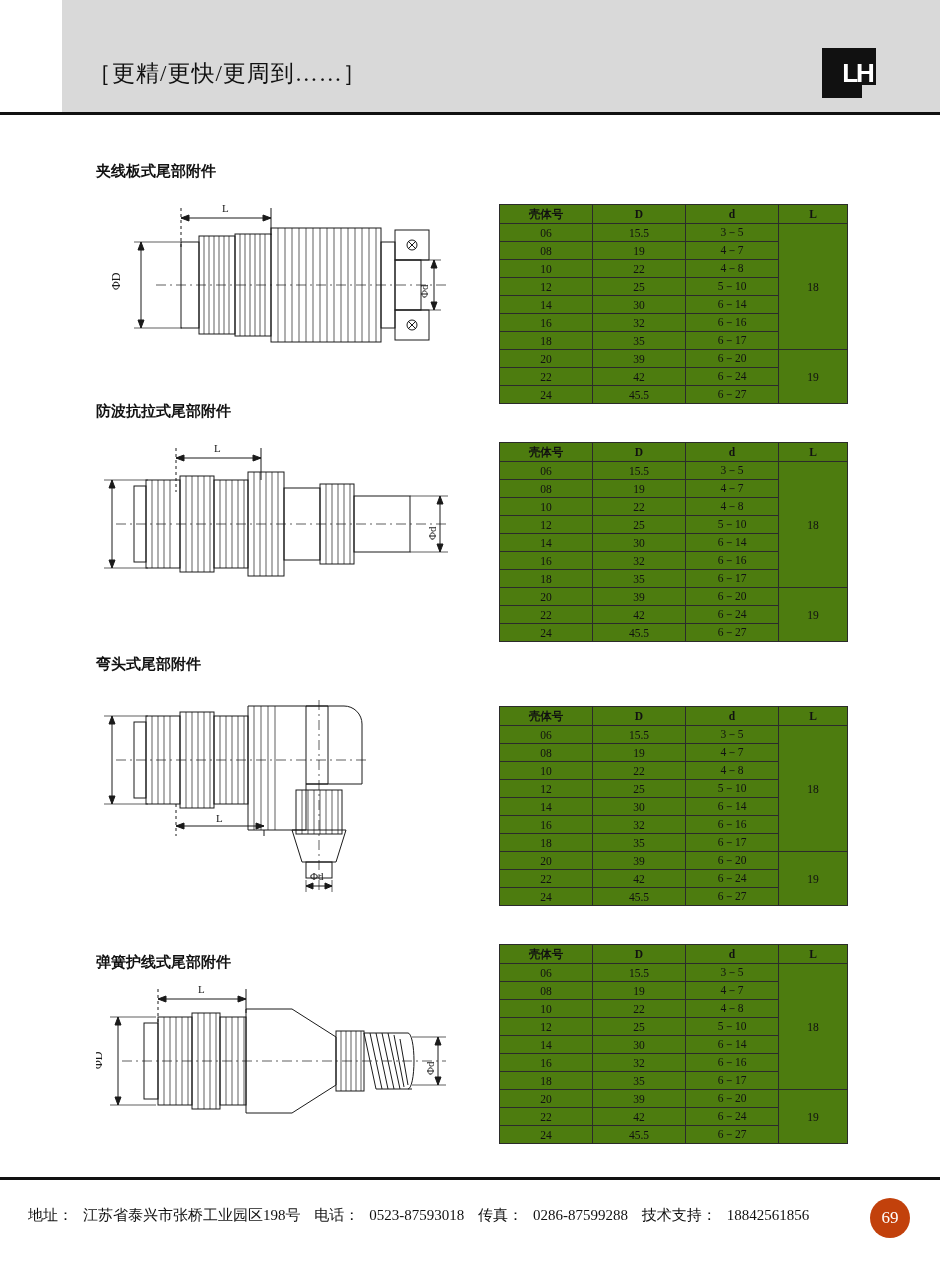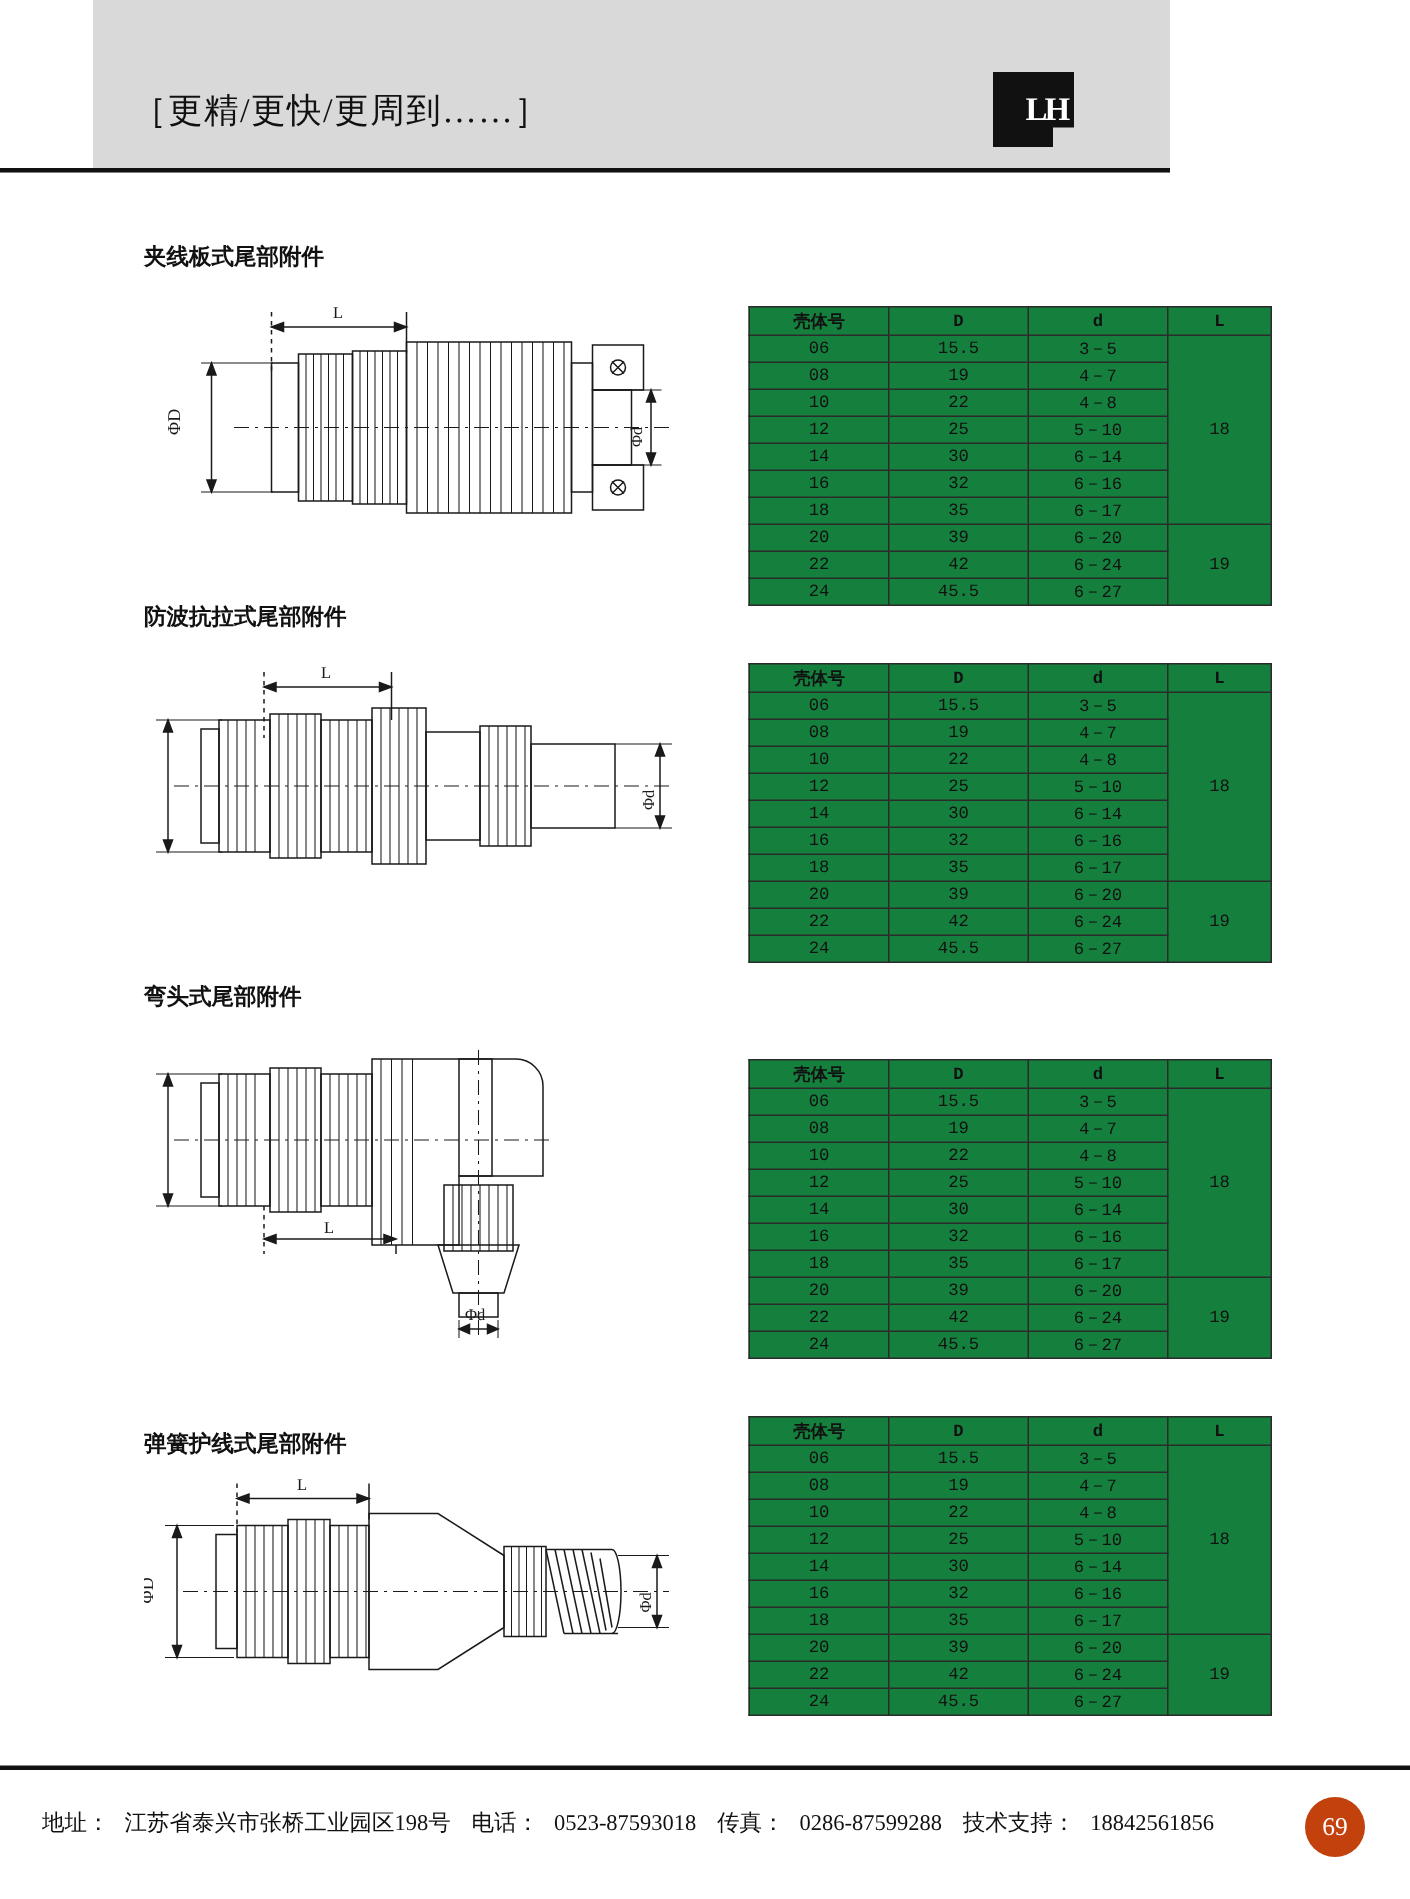--- a/index.html
+++ b/index.html
@@ -8,21 +8,21 @@
     background:#ffffff;
     font-family:"Liberation Sans", sans-serif;
     color:#1a1a1a;
     position:relative;
     overflow:hidden;
   }
   .page{position:relative;width:940px;height:1266px;}
 
   
   .header{
-    position:absolute;left:0;top:0;width:780px;height:112px;
+    position:absolute;left:0;top:0;width:940px;height:112px;
     background:#d9d9d9;
     border-bottom:3px solid #111;
   }
   .header-left-bar{
     position:absolute;left:0;top:0;width:62px;height:112px;
     background:#ffffff;
   }
   .slogan{
     position:absolute;left:88px;top:58px;
     font-size:23px;letter-spacing:1px;color:#111;
@@ -31,21 +31,21 @@
   }
   .brand{
     position:absolute;right:64px;top:48px;
     display:flex;align-items:center;gap:14px;
   }
   .brand-mark{
     width:54px;height:50px;background:#111;position:relative;
   }
   .brand-mark .lh{
     position:absolute;inset:0;color:#fff;font-weight:bold;
-    font-size:22px;font-family:Liberation Serif, serif;
+    font-size:26px;font-family:Liberation Sans, sans-serif;
     display:flex;align-items:center;justify-content:center;
     letter-spacing:-2px;
     margin-left:17px;
   }
   .brand-mark .notch{
     position:absolute;right:0;bottom:0;width:14px;height:13px;background:#d9d9d9;
   }
   .brand-name{
     font-size:30px;font-weight:bold;color:#111;letter-spacing:2px;
     font-family:"Liberation Serif", serif;white-space:nowrap;
@@ -56,23 +56,23 @@
     position:absolute;font-size:15px;color:#111;white-space:nowrap;
     font-family:"Liberation Serif", serif;
     font-weight:bold;
   }
 
   
   .spec-table{
     position:absolute;
     border-collapse:collapse;
     font-size:11.5px;
-    font-family:Liberation Mono, monospace;
+    font-family:Liberation Serif, serif;
     color:#111;
-    background:#15803d;
+    background:#4d7c0f;
   }
   .spec-table td, .spec-table th{
     border:1px solid #2b2b2b;
     text-align:center;
     height:17px;
     padding:0;
     font-weight:normal;
   }
   .spec-table thead th{
     font-weight:bold;

